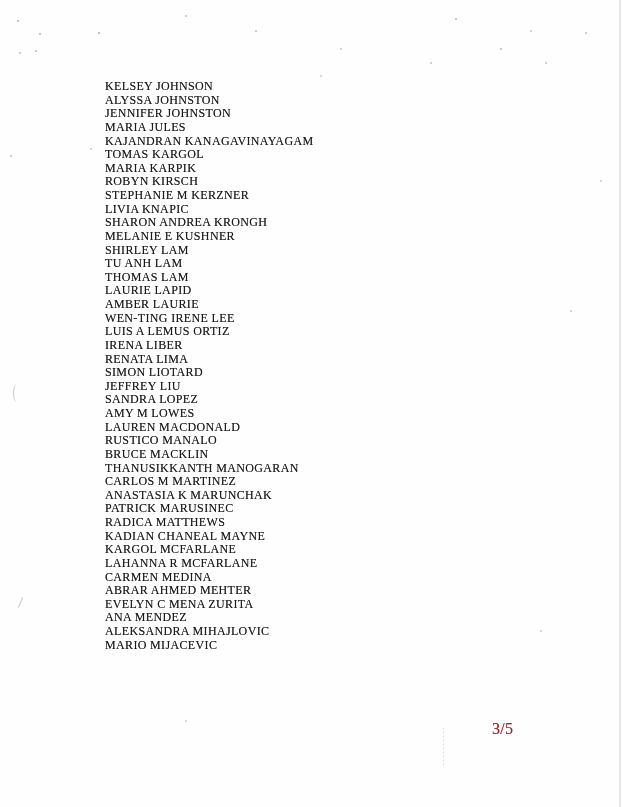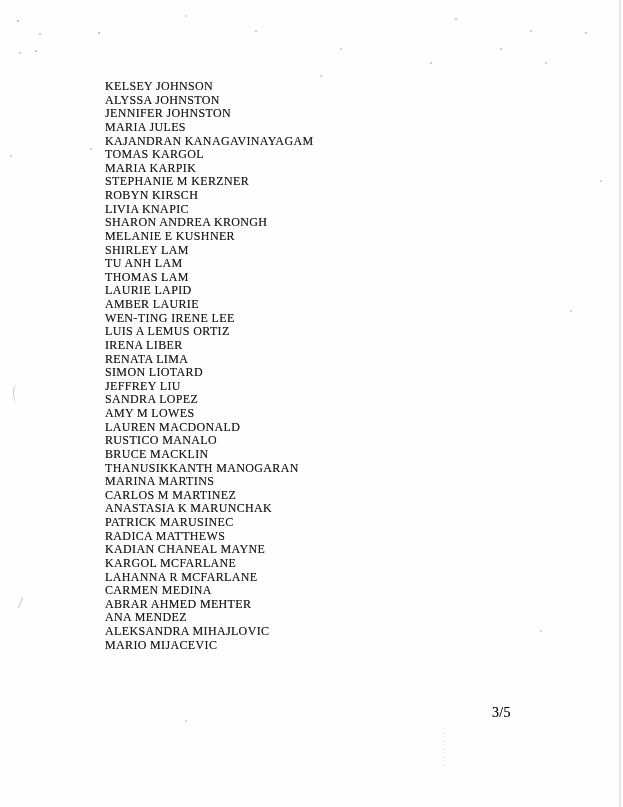--- a/index.html
+++ b/index.html
@@ -26,24 +26,24 @@
     font-size: 12px;
     line-height: 13.63px;
     letter-spacing: 0.35px;
     color: #1b1b1b;
     white-space: nowrap;
     text-shadow: 0 0 0.45px rgba(20,20,20,0.55);
   }
   .page-number {
     position: absolute;
     left: 492px;
-    top: 705px;
-    font-size: 14px;
+    top: 720px;
+    font-size: 16px;
     letter-spacing: 0.3px;
-    color: #000000;
+    color: #b91c1c;
     text-shadow: 0 0 0.4px rgba(20,20,20,0.5);
   }
   
   .edge-line-right {
     position: absolute;
     top: 0;
     left: 619px;
     width: 2px;
     height: 807px;
     background: #dadada;
@@ -108,52 +108,52 @@
   <div class="dotted-artifact"></div>
 
   <div class="name-list">
       <div class="name-line">KELSEY JOHNSON</div>
       <div class="name-line">ALYSSA JOHNSTON</div>
       <div class="name-line">JENNIFER JOHNSTON</div>
       <div class="name-line">MARIA JULES</div>
       <div class="name-line">KAJANDRAN KANAGAVINAYAGAM</div>
       <div class="name-line">TOMAS KARGOL</div>
       <div class="name-line">MARIA KARPIK</div>
+      <div class="name-line">ROBYN KIRSCH</div>
       <div class="name-line">STEPHANIE M KERZNER</div>
-      <div class="name-line">ROBYN KIRSCH</div>
       <div class="name-line">LIVIA KNAPIC</div>
       <div class="name-line">SHARON ANDREA KRONGH</div>
       <div class="name-line">MELANIE E KUSHNER</div>
       <div class="name-line">SHIRLEY LAM</div>
       <div class="name-line">TU ANH LAM</div>
       <div class="name-line">THOMAS LAM</div>
       <div class="name-line">LAURIE LAPID</div>
       <div class="name-line">AMBER LAURIE</div>
       <div class="name-line">WEN-TING IRENE LEE</div>
       <div class="name-line">LUIS A LEMUS ORTIZ</div>
       <div class="name-line">IRENA LIBER</div>
       <div class="name-line">RENATA LIMA</div>
       <div class="name-line">SIMON LIOTARD</div>
       <div class="name-line">JEFFREY LIU</div>
       <div class="name-line">SANDRA LOPEZ</div>
       <div class="name-line">AMY M LOWES</div>
       <div class="name-line">LAUREN MACDONALD</div>
       <div class="name-line">RUSTICO MANALO</div>
       <div class="name-line">BRUCE MACKLIN</div>
       <div class="name-line">THANUSIKKANTH MANOGARAN</div>
-      <div class="name-line">MARINA MARTINS</div>
       <div class="name-line">CARLOS M MARTINEZ</div>
       <div class="name-line">ANASTASIA K MARUNCHAK</div>
       <div class="name-line">PATRICK MARUSINEC</div>
       <div class="name-line">RADICA MATTHEWS</div>
       <div class="name-line">KADIAN CHANEAL MAYNE</div>
       <div class="name-line">KARGOL MCFARLANE</div>
       <div class="name-line">LAHANNA R MCFARLANE</div>
       <div class="name-line">CARMEN MEDINA</div>
       <div class="name-line">ABRAR AHMED MEHTER</div>
+      <div class="name-line">EVELYN C MENA ZURITA</div>
       <div class="name-line">ANA MENDEZ</div>
       <div class="name-line">ALEKSANDRA MIHAJLOVIC</div>
       <div class="name-line">MARIO MIJACEVIC</div>
     </div>
 
   <div class="page-number">3/5</div>
 
 </div>
 
 </body></html>

